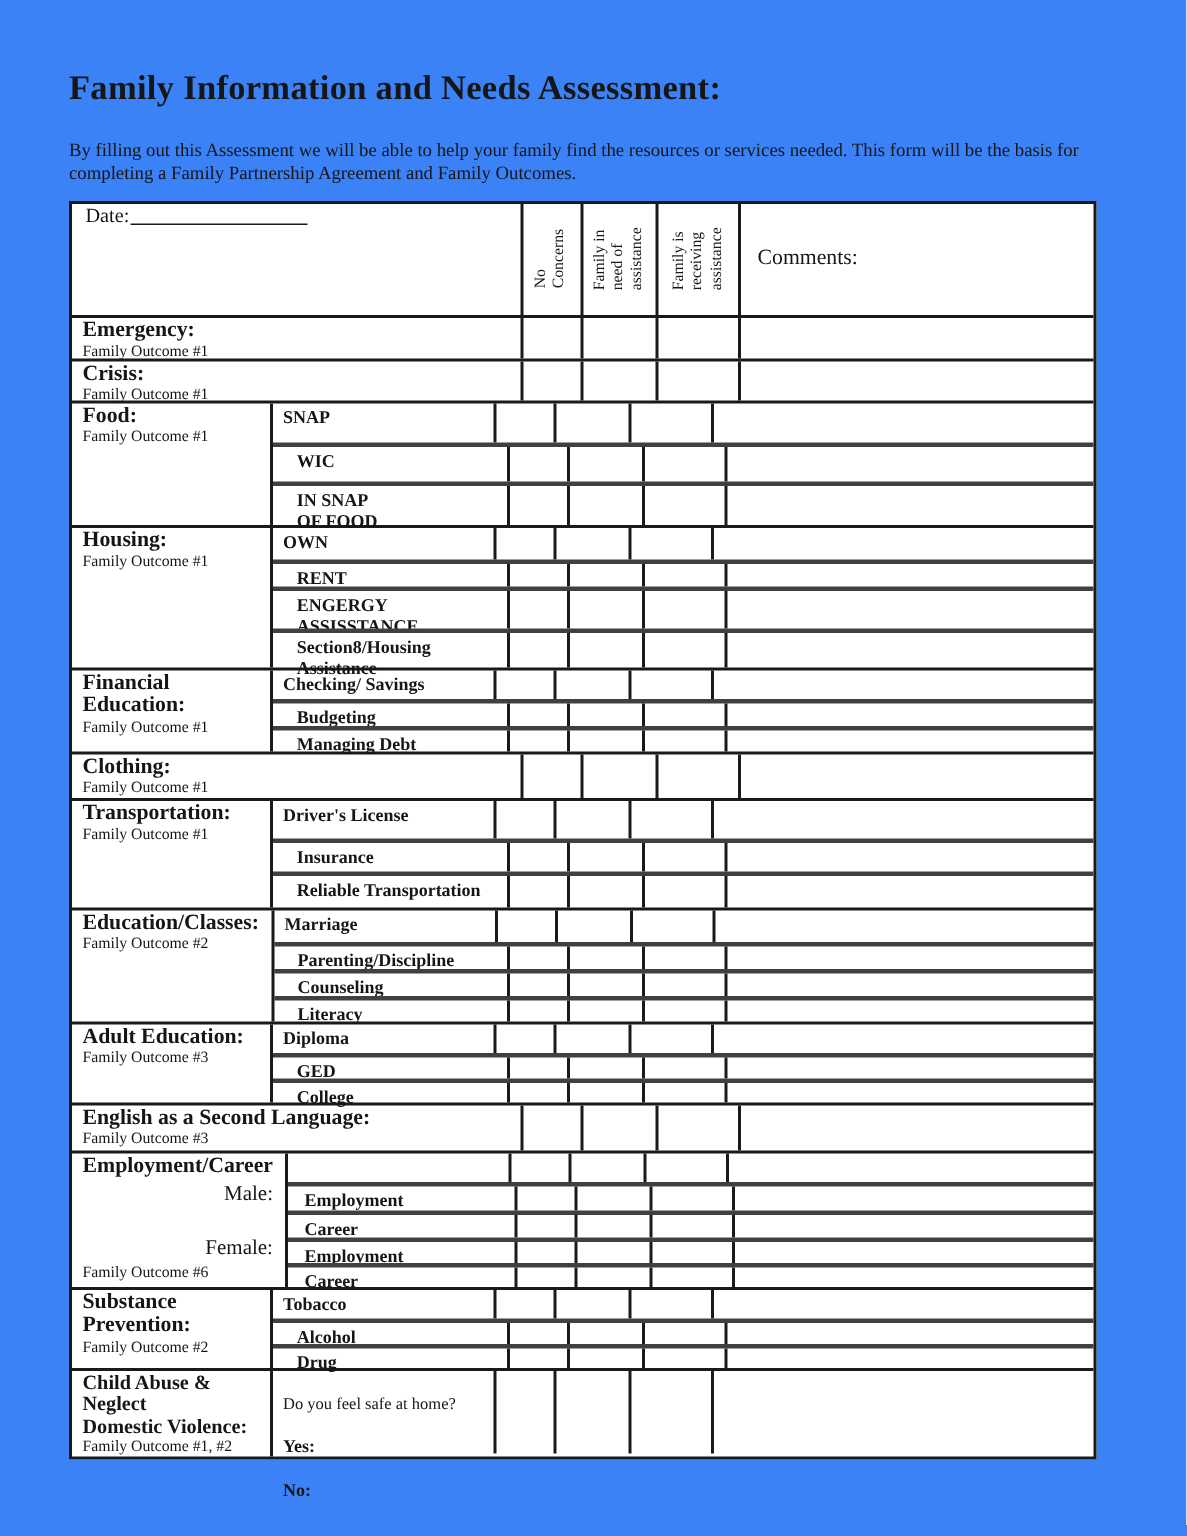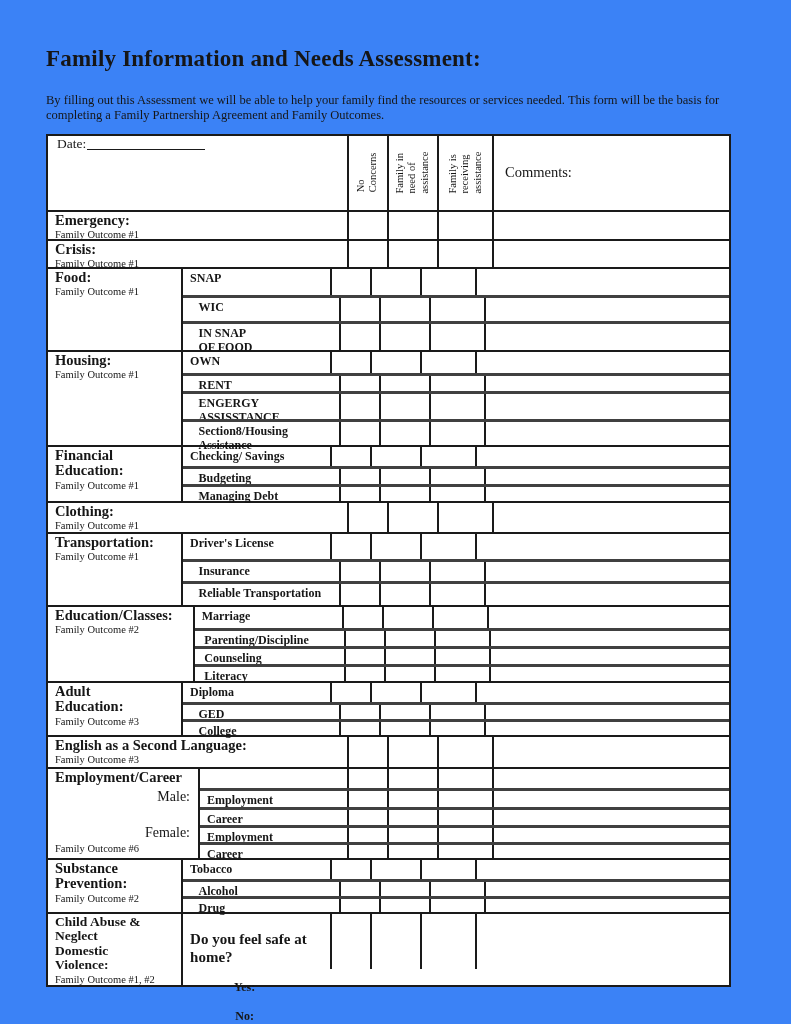--- a/index.html
+++ b/index.html
@@ -29,41 +29,41 @@
   .hcom { display: flex; align-items: center; padding-left: 11px; font-size: 14.5px; }
 
   
   .c1 { width: 40px; }
   .c2 { width: 50px; }
   .c3 { width: 55px; }
   .com { width: 237px; }
   .chk { border-left: 2px solid #1a1a1a; }
 
   
-  .cat { width: 152px; border-right: 2px solid #1a1a1a; padding: 1px 20px 0 7px; position: relative; }
+  .cat { width: 152px; border-right: 2px solid #1a1a1a; padding: 1px 8px 0 7px; position: relative; }
   .cat.full { width: 299px; border-right: none; }
   .sec-title { font-weight: bold; font-size: 14.5px; line-height: 1.08; white-space: pre-line; }
   .sec-title.small { font-size: 13.5px; }
   .sec-outcome { font-size: 10.5px; line-height: 1.1; margin-top: 1px; }
 
   
   .subrows { display: flex; flex-direction: column; width: 633px; }
   .subrow { display: flex; }
   .subrow + .subrow { border-top: 3px solid #404040; justify-content: center; }
   .subcell { width: 147px; padding: 2px 4px 0 7px; font-weight: bold; font-size: 12px; line-height: 1.18; white-space: pre-line; }
 
   
   .emp-male, .emp-female { position: absolute; right: 8px; font-weight: normal; font-size: 14px; }
   .emp-male { top: 20px; }
   .emp-female { top: 56px; }
   .emp-outcome { position: absolute; left: 7px; top: 74px; font-size: 10.5px; }
 
   
-  .dv-q { font-weight: bold; font-size: 15px; line-height: 1.2; }
-  .dv-yn { font-weight: bold; font-size: 12px; line-height: 1.25; text-align: center; padding-right: 27px; }
+  .dv-q { font-weight: normal; font-size: 11px; line-height: 1.2; }
+  .dv-yn { font-weight: bold; font-size: 12px; line-height: 1.25; text-align: left; padding-right: 27px; }
 </style>
 </head>
 <body>
 
 <div class="page">
   <div class="content">
 
     <div class="doc-title">Family Information and Needs Assessment:</div>
     <div class="intro">By filling out this Assessment we will be able to help your family find the resources or services needed. This form will be the basis for
 completing a Family Partnership Agreement and Family Outcomes.</div>

